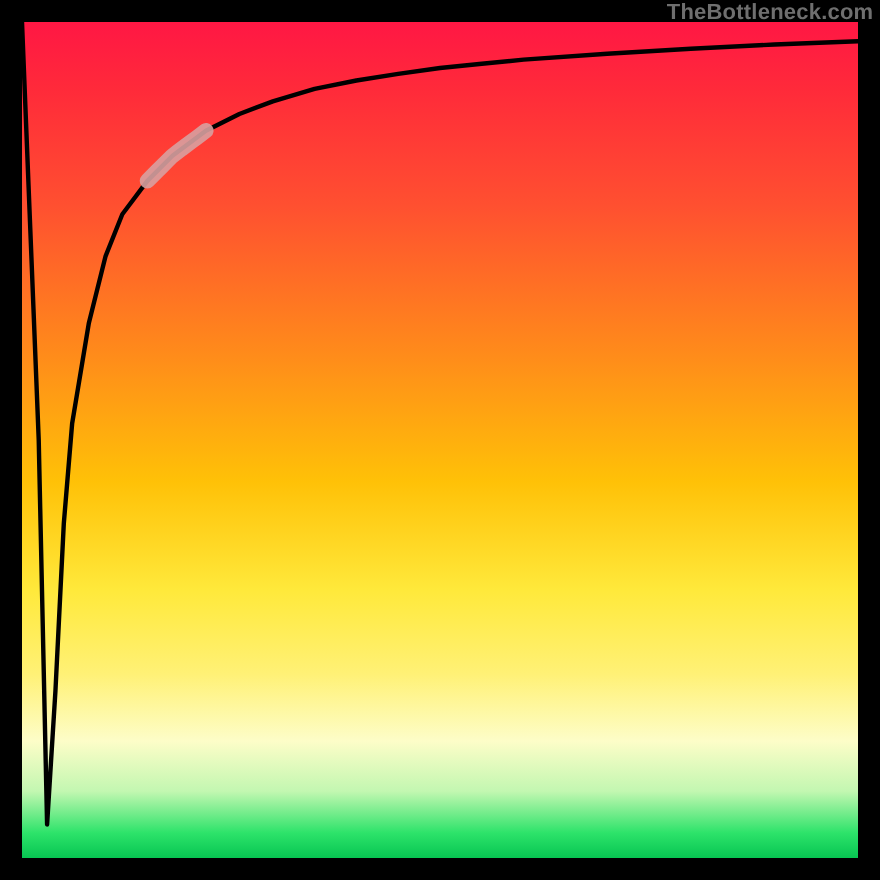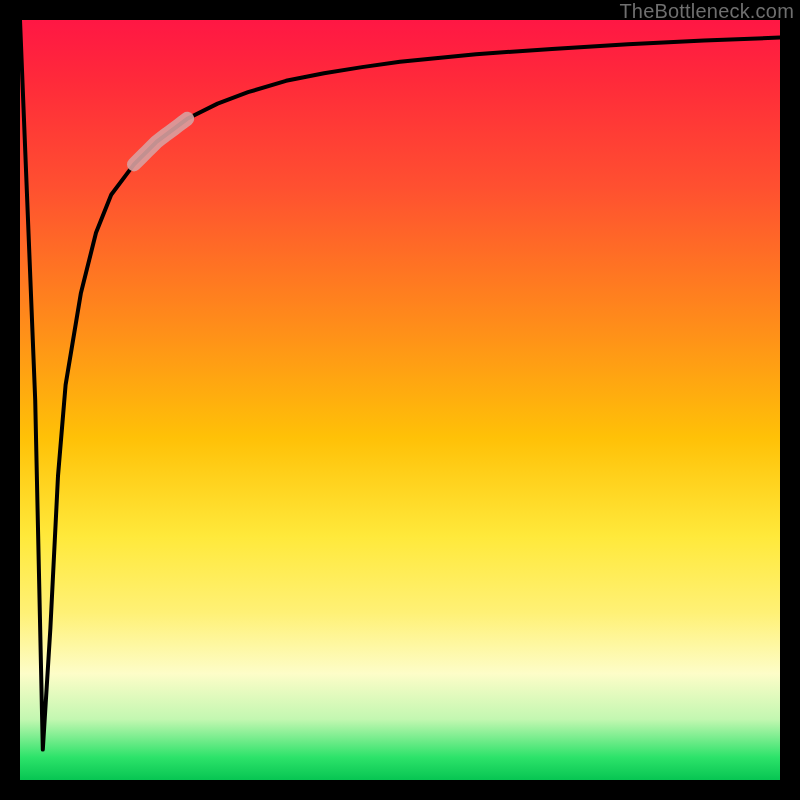--- a/index.html
+++ b/index.html
@@ -45,21 +45,21 @@
     width: 760px;
     height: 760px;
   }
   .attribution {
     position: absolute;
     top: 0;
     right: 6px;
     color: #6f6f6f;
     font-size: 20px;
     letter-spacing: 0.2px;
-    font-weight: 400;
+    font-weight: 700;
   }
   
   .frame {
     position: absolute;
     inset: 0;
     box-sizing: border-box;
     border: 0 solid #000;
     pointer-events: none;
   }
 </style>

